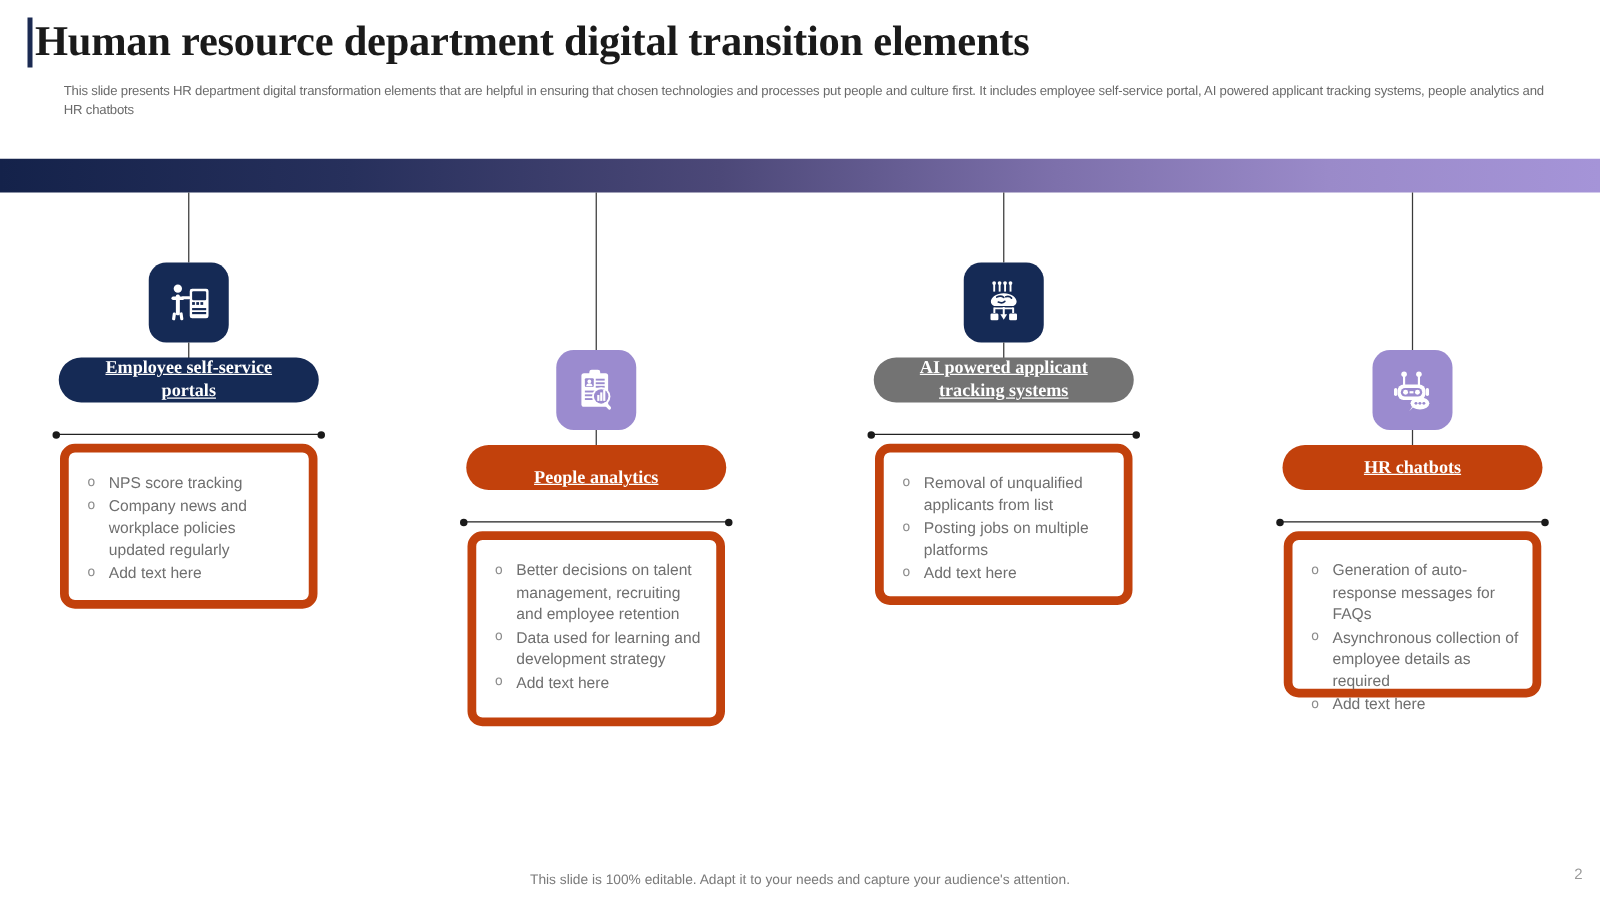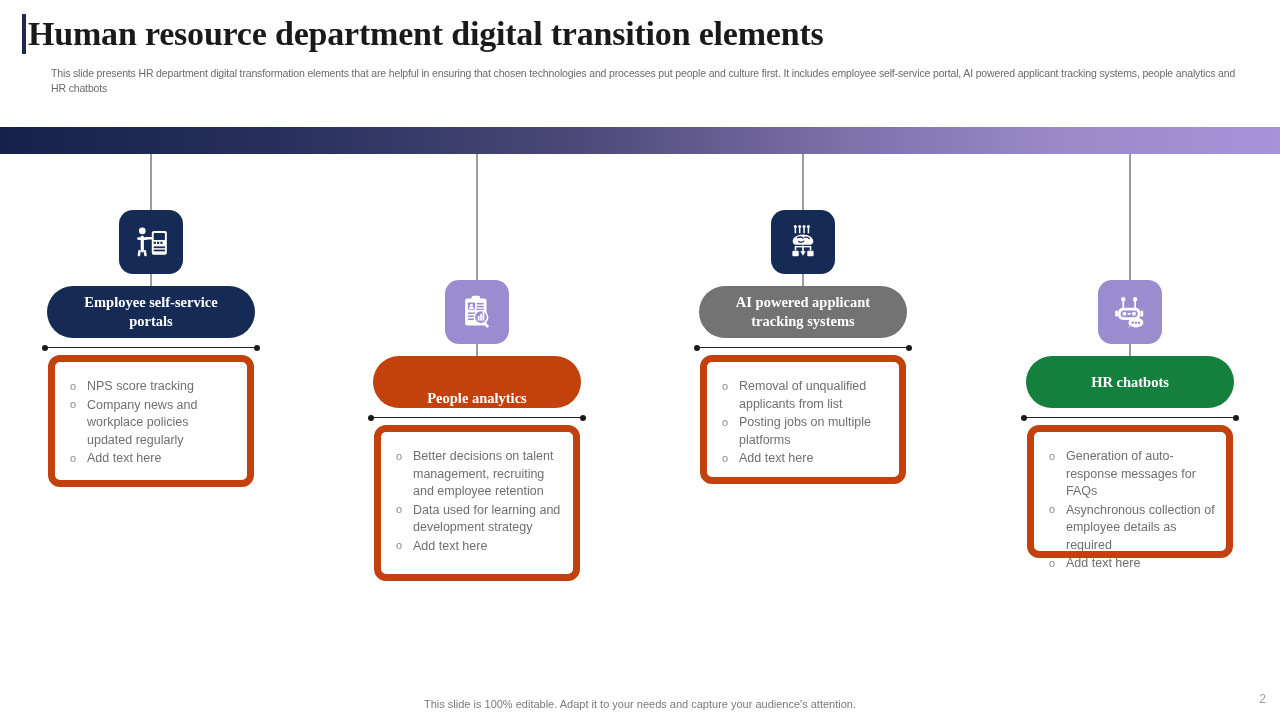--- a/index.html
+++ b/index.html
@@ -42,26 +42,26 @@
     background:#3a3a3a; transform:translateX(-0.5px);
   }
   .icon-tile {
     position:absolute; left:50%; transform:translateX(-50%);
     width:64px; height:64px; border-radius:14px;
     display:flex; align-items:center; justify-content:center;
   }
   .icon-tile svg { width:38px; height:38px; display:block; }
   .pill {
     position:absolute; left:50%; transform:translateX(-50%);
-    width:208px; height:52px; border-radius:26px;
+    width:208px; height:36px; border-radius:26px;
     display:flex; align-items:center; justify-content:center;
     text-align:center;
     font-family:"Liberation Serif", serif;
     font-weight:bold; font-size:14.5px; line-height:19px;
-    color:#ffffff; padding:0 14px;
+    color:#ffffff; padding:0 14px;text-decoration:underline;
   }
   .rule {
     position:absolute; left:50%; transform:translateX(-50%);
     width:212px; height:1px; background:#222;
   }
   .rule::before, .rule::after {
     content:""; position:absolute; top:-2.5px;
     width:6px; height:6px; border-radius:50%; background:#1a1a1a;
   }
   .rule::before { left:-3px; }
@@ -230,21 +230,21 @@
         <rect x="5.3" y="22" width="3.4" height="8" rx="1.7"></rect>
         <rect x="37.3" y="22" width="3.4" height="8" rx="1.7"></rect>
         <ellipse cx="31.5" cy="37.5" rx="9.5" ry="6.1"></ellipse>
         <path d="M24.5 41.5l-3.8 4 3-4.6z"></path>
         <circle cx="27.5" cy="37.5" r="1.5" fill="#9b8bcf"></circle>
         <circle cx="31.5" cy="37.5" r="1.5" fill="#9b8bcf"></circle>
         <circle cx="35.5" cy="37.5" r="1.5" fill="#9b8bcf"></circle>
       </svg>
     </div>
     <div class="stem" style="top:190px; height:36px;"></div>
-    <div class="pill" style="top:202px; background:#15803d;">
+    <div class="pill" style="top:202px; background:#c2410c;">
       <span>HR chatbots</span>
     </div>
     <div class="rule" style="top:263px;"></div>
     <div class="bullet-box" style="top:271px; height:133px;">
       <ul>
         <li>Generation of auto-response messages for FAQs</li>
         <li>Asynchronous collection of employee details as required</li>
         <li>Add text here</li>
       </ul>
     </div>

